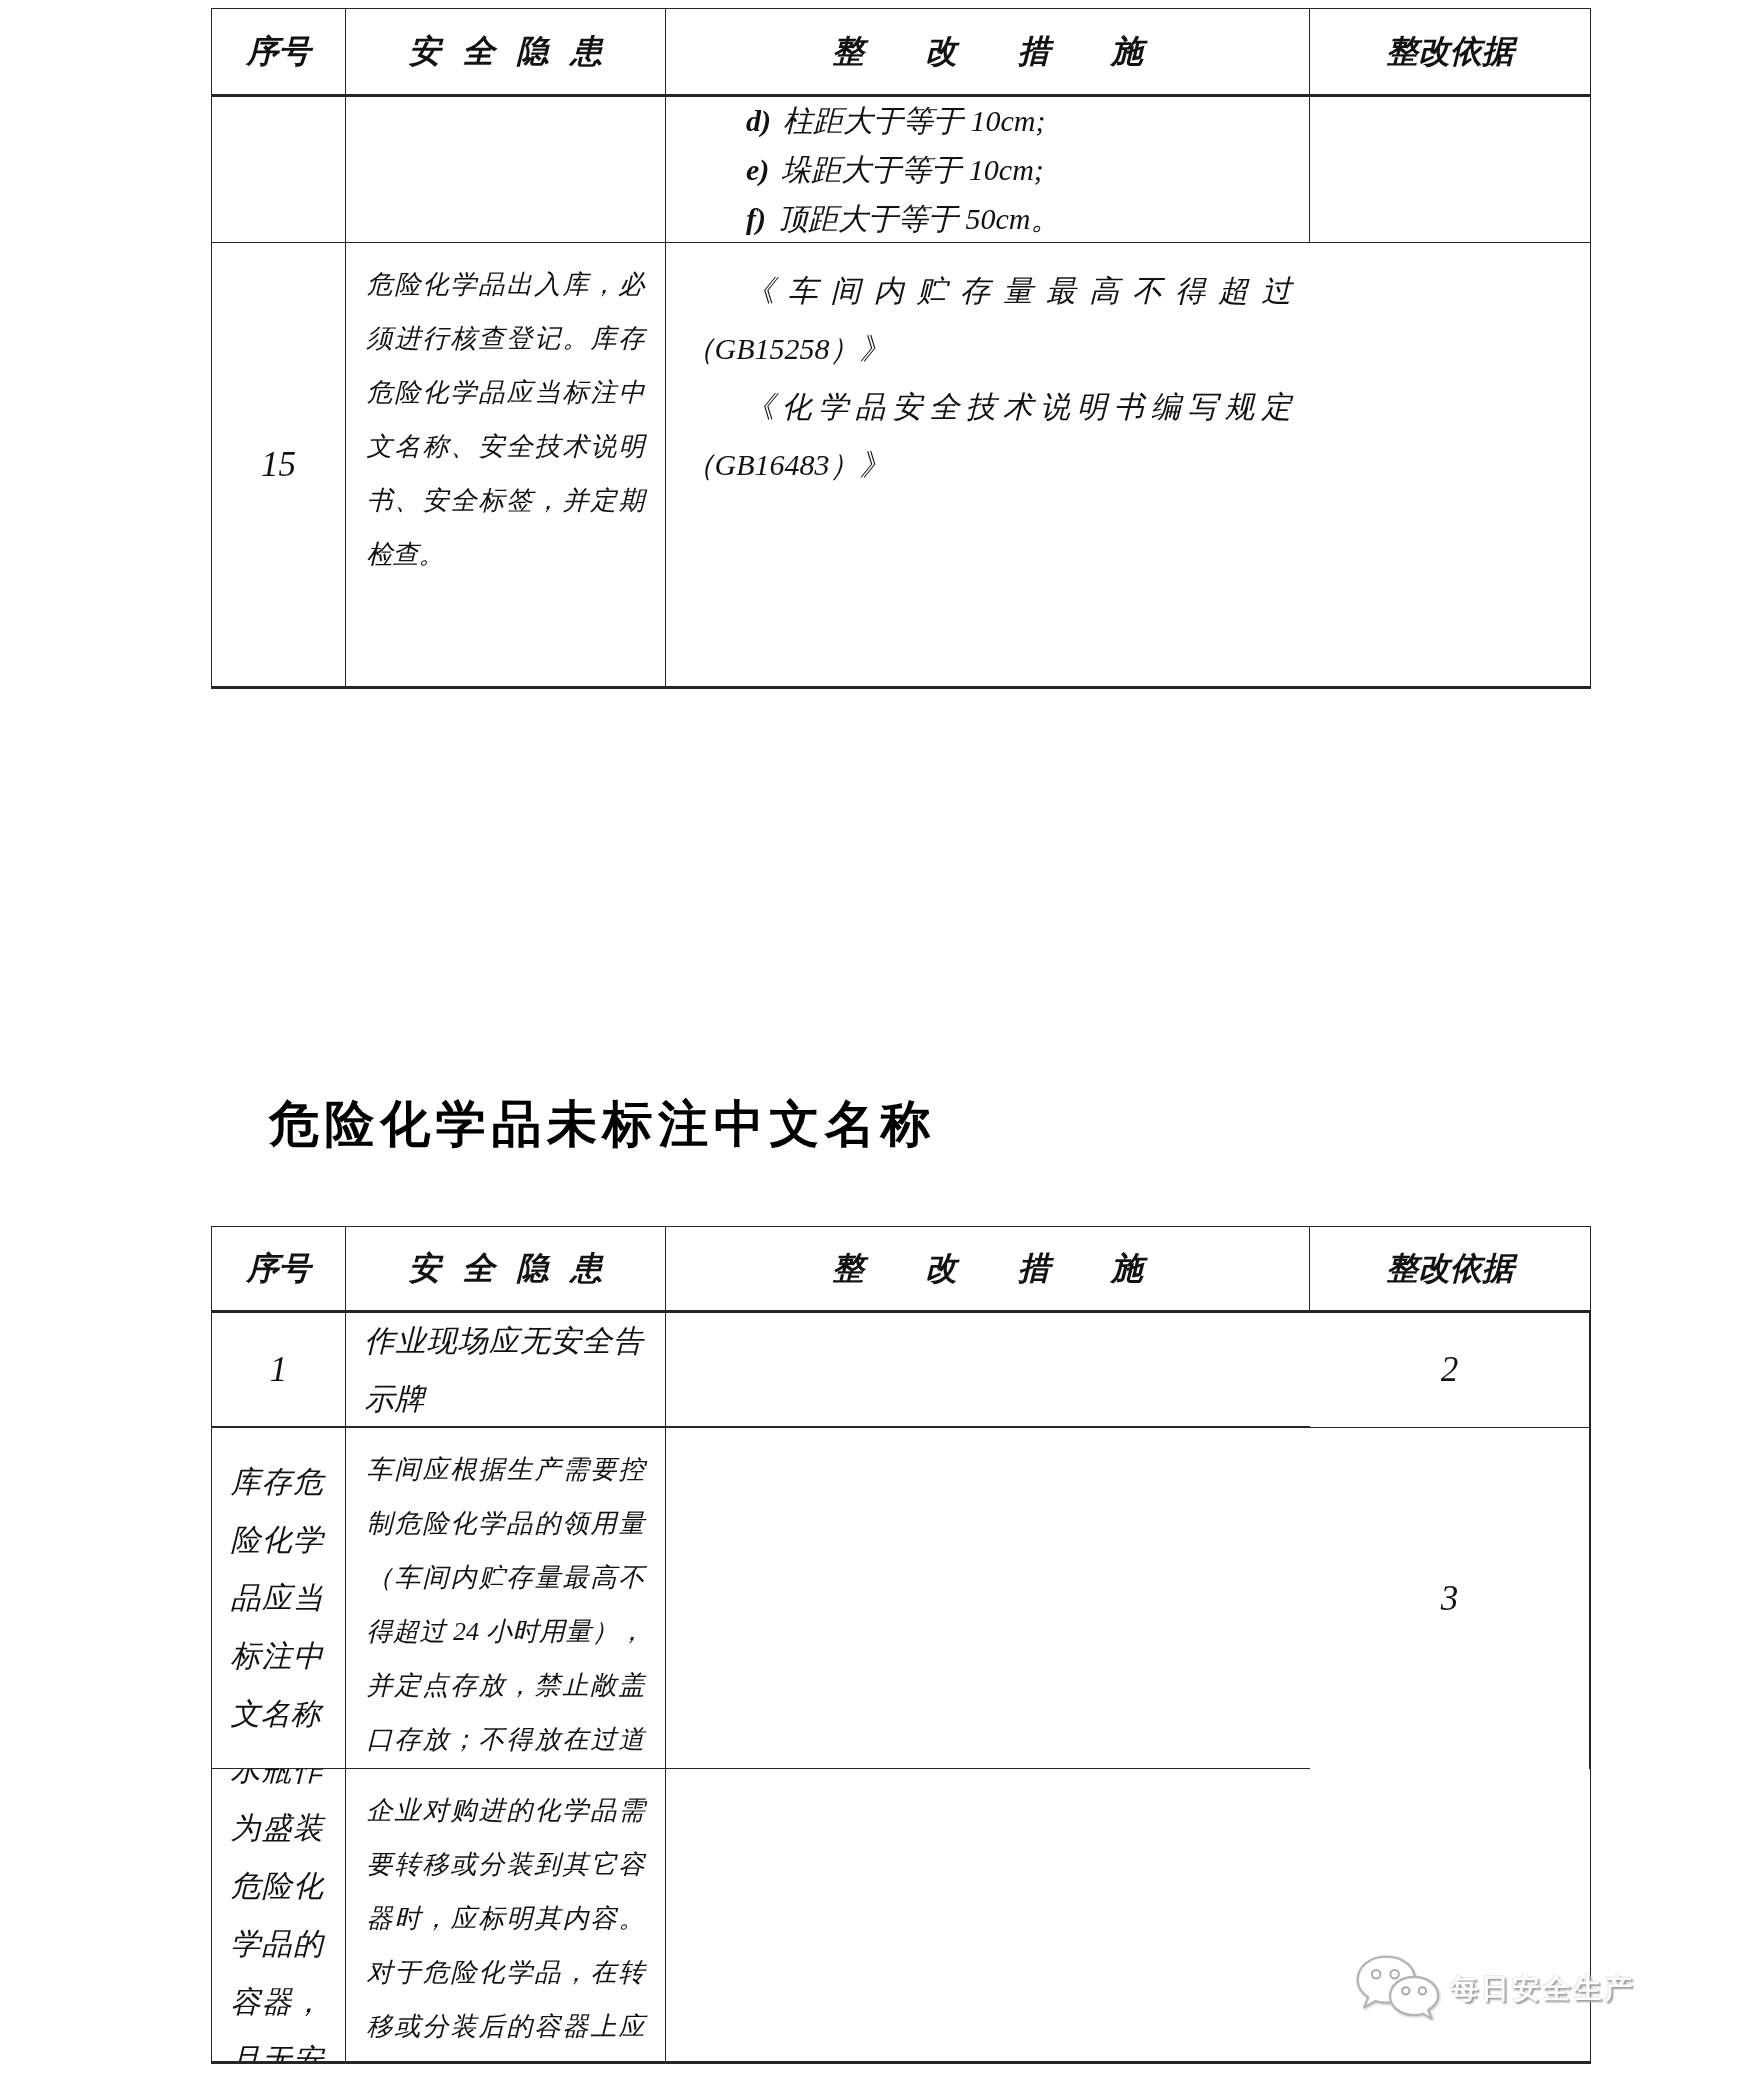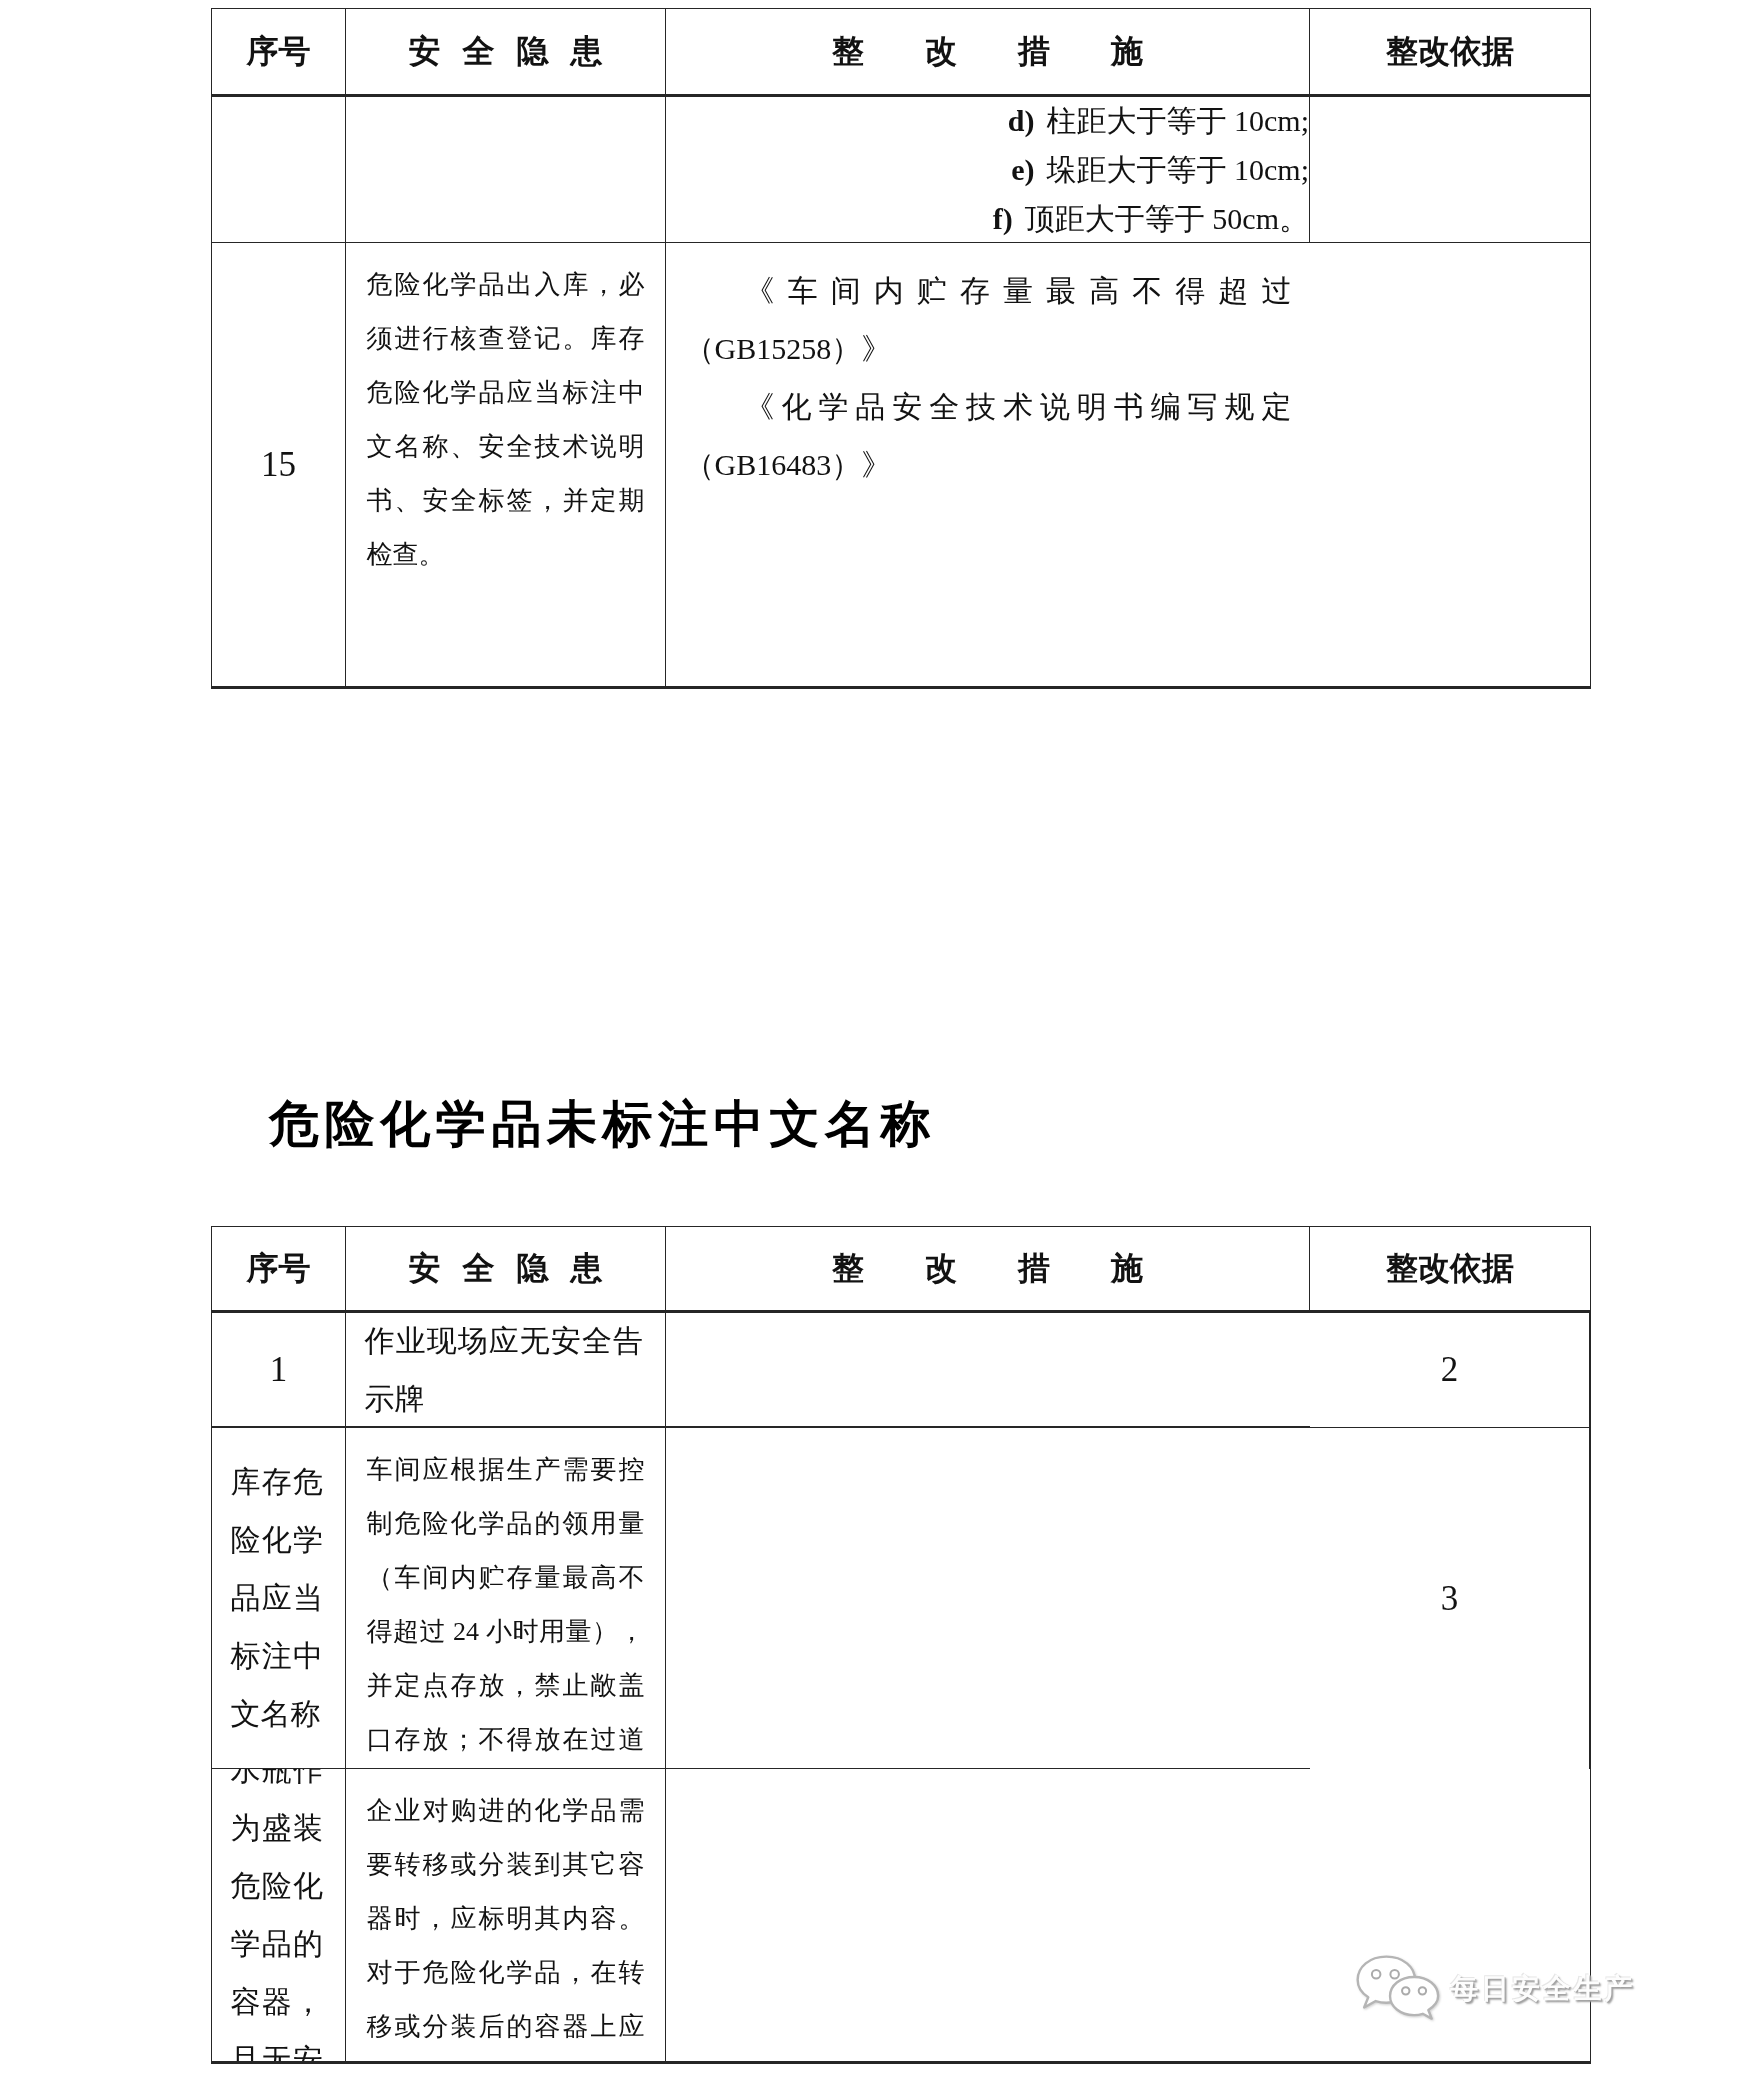--- a/index.html
+++ b/index.html
@@ -11,40 +11,40 @@
 
   
   .tbl {
     position:absolute; left:211px; display:grid;
     grid-template-columns:134px 320px 644px 280px;
     border:1.9px solid #262626; border-bottom-width:3.7px; background:#fff;
   }
   .tbl1 { top:8.3px;    grid-template-rows:88px 146px 443px; }
   .tbl2 { top:1226px; grid-template-rows:86px 115px 341px 292px; }
 
-  .cell { border-right:1.9px solid #262626; border-bottom:1.9px solid #262626; overflow:hidden; }
+  .cell { border-right:1.9px solid #262626; border-bottom:1.9px solid #262626; overflow:hidden;font-style:italic; }
   .lastcol { border-right:none; }
   .lastrow { border-bottom:none; }
   .hb { border-bottom-width:3.7px; }   
   .db { border-bottom-width:2.8px; }   
 
   .ch { display:flex; align-items:center; justify-content:center;
         font-weight:bold; font-size:32px; white-space:nowrap; }
   .sp-med  { letter-spacing:22px; margin-right:-22px; }
   .sp-wide { letter-spacing:61px; margin-right:-61px; }
 
   .cseq { display:flex; align-items:center; justify-content:center; font-size:35px; }
 
   .chaz { display:flex; flex-direction:column; justify-content:center; padding:0 22px 0 18.6px; }
   .chaz p { margin:0; font-size:30px; line-height:58px; text-align:justify; text-justify:inter-character; }
 
   .cmea { padding:15px 20.4px 0 20.4px; }
   .cmea p { margin:0; font-size:26px; line-height:54px; text-align:justify; text-justify:inter-character; }
 
-  .clist { display:flex; flex-direction:column; justify-content:center; padding-left:80px;align-items:flex-end; }
+  .clist { display:flex; flex-direction:column; justify-content:center; padding-left:80px; }
   .clist .li { font-size:30px; line-height:49px; white-space:nowrap; }
   .clist .li b { font-family:"Liberation Serif",serif; font-weight:bold; margin-right:12px; }
 
   .cbas { padding:18.6px 18.6px 0 18.6px; }
   .cbas p { margin:0; font-size:30px; line-height:58px; text-align:justify;
             text-justify:inter-character; text-indent:2em; }
 
   
   .section-heading {
     position:absolute; left:269px; top:1091px; margin:0;

